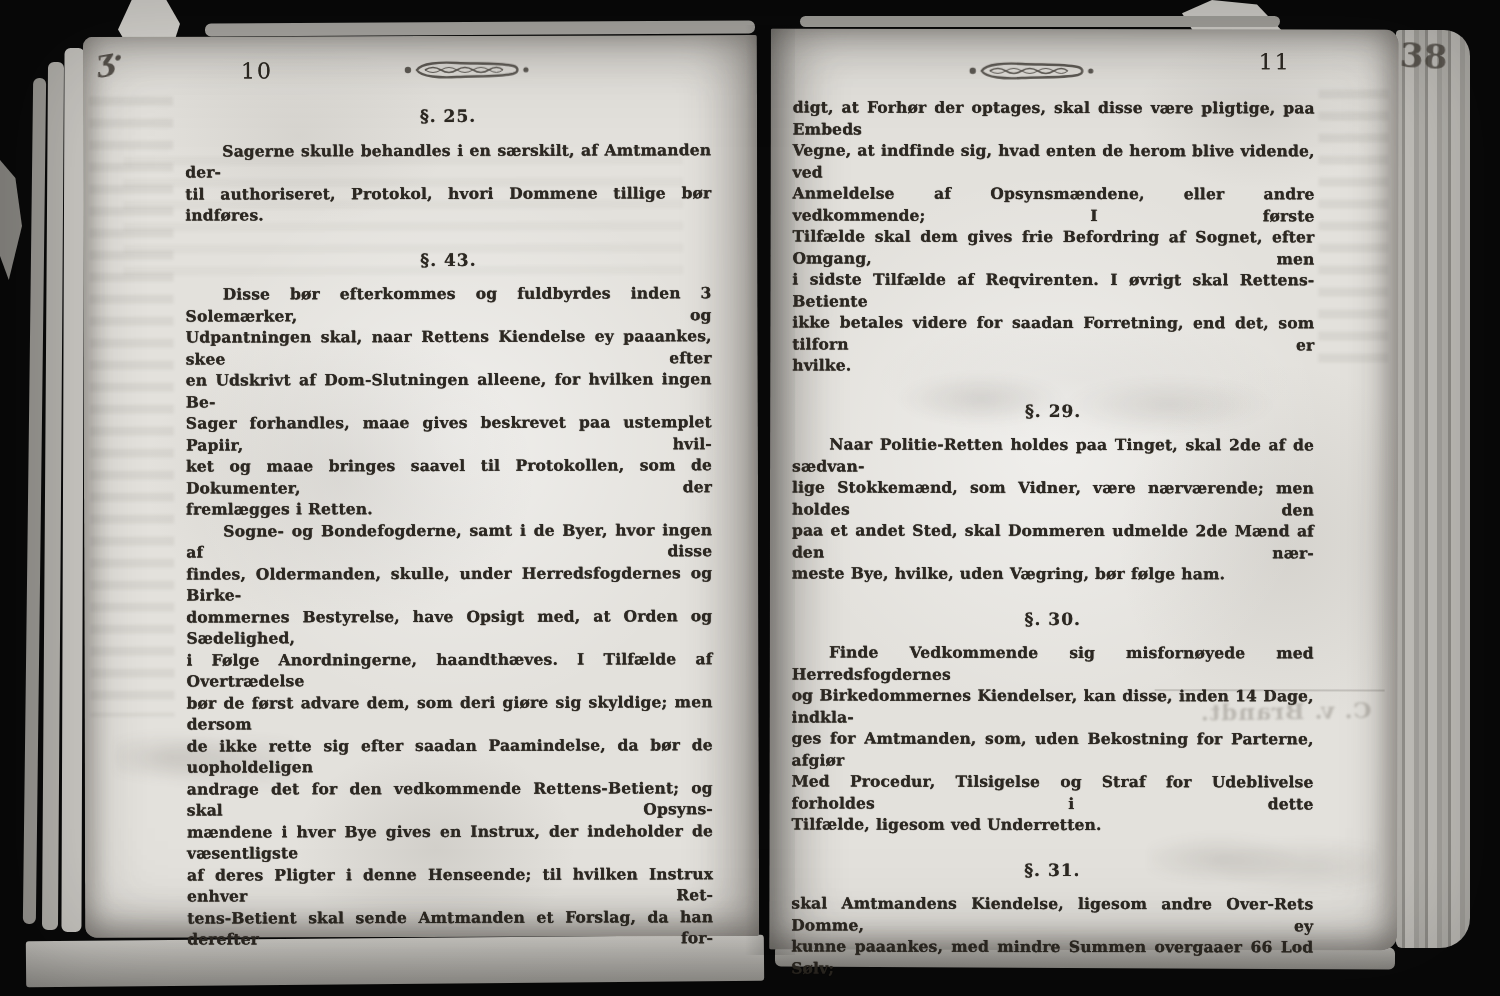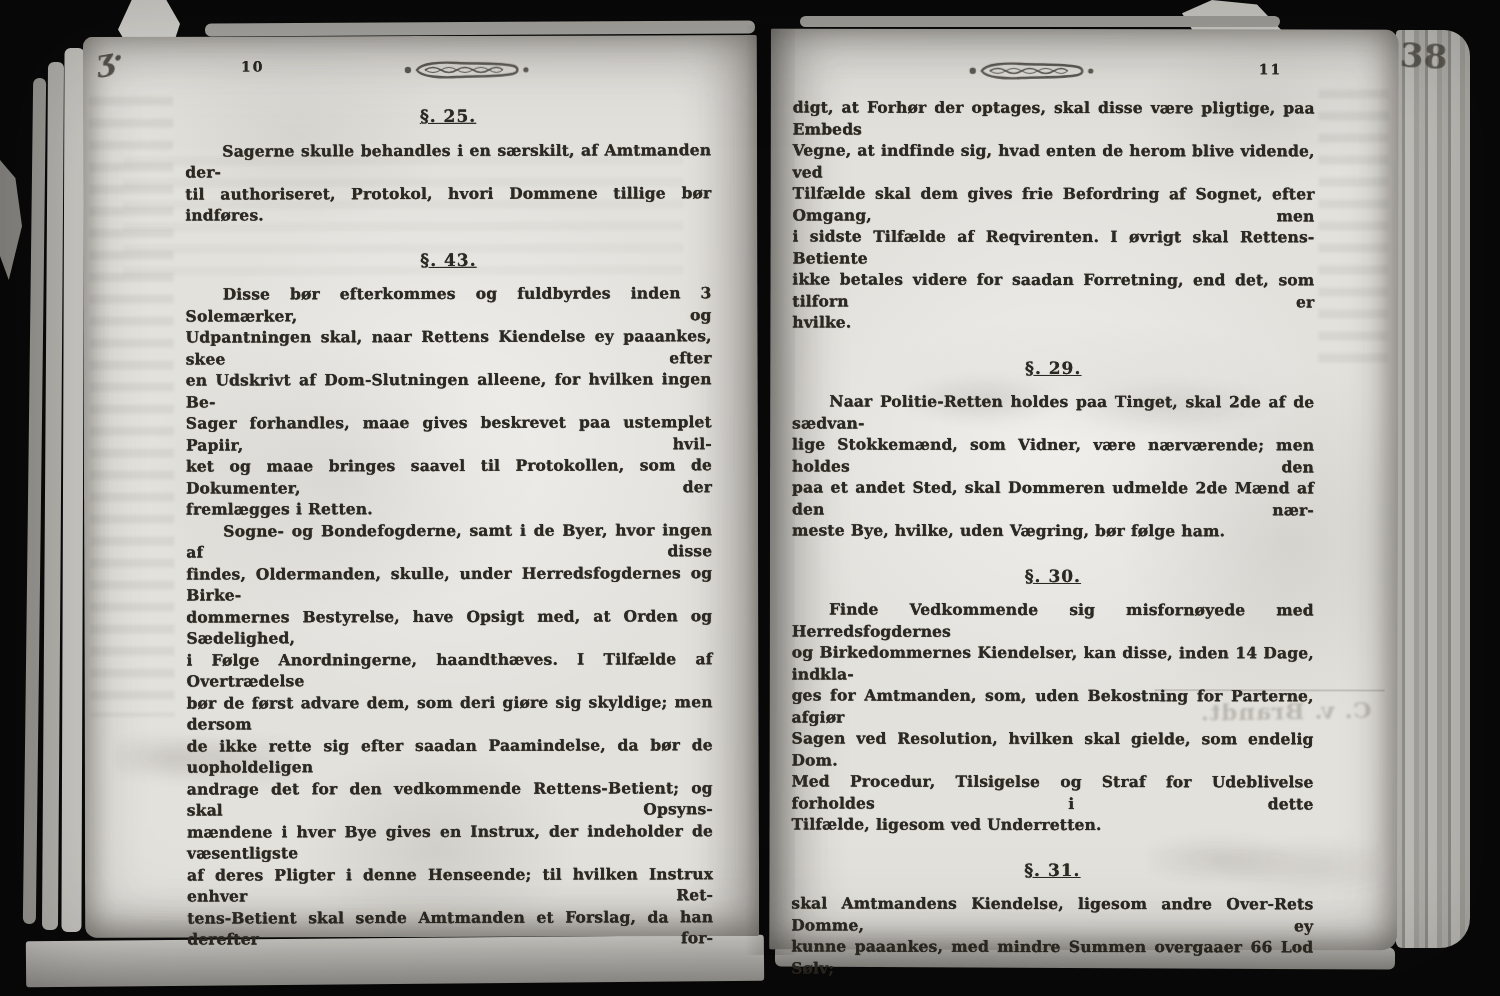--- a/index.html
+++ b/index.html
@@ -48,39 +48,38 @@
       radial-gradient(ellipse 300px 90px at 50% 38%, rgba(80,75,68,.07), transparent 70%);
     box-shadow:
       inset 0 0 55px rgba(70,65,58,.28),
       inset 30px 0 48px rgba(55,50,45,.28),
       inset -14px 0 26px rgba(60,55,50,.28),
       inset 0 -12px 22px rgba(60,55,50,.20);
   }
 
   
   .pageno{
-    position:absolute;font-size:14px;font-weight:700;letter-spacing:2px;
+    position:absolute;font-size:22px;font-weight:400;letter-spacing:2px;
     text-shadow:0 0 .6px rgba(40,35,30,.9);
   }
   .ornament{position:absolute;opacity:.85;filter:blur(.2px);}
 
   
   .text-col{position:absolute;font-size:15.5px;font-weight:700;line-height:21.5px;}
   .text-col .line{
     text-align:justify;text-align-last:justify;
     letter-spacing:.15px;word-spacing:.5px;
     text-shadow:0 0 .7px rgba(43,38,32,.85), .3px .3px .4px rgba(43,38,32,.35);
   }
   .text-col .line.first{text-indent:2.4em;}
   .text-col .line.last{text-align-last:left;}
   .text-col .heading{
     text-align:right;text-align-last:center;font-size:17px;margin:24px 0 12px;
     letter-spacing:1px;
     text-shadow:0 0 .7px rgba(43,38,32,.85);
-    text-decoration:underline;
   }
   .text-col .heading:first-child{margin-top:0;}
 
   
   .ghost-lines{
     position:absolute;pointer-events:none;
     background:repeating-linear-gradient(to bottom, rgba(60,54,47,.10) 0 9px, transparent 9px 22px);
     filter:blur(1.6px);opacity:.7;
   }
   .ghost-blob{
@@ -187,44 +186,44 @@
     <span class="ornament" style="left:195px;top:30px;">
       <svg width="132" height="24" viewBox="0 0 132 24">
         <circle cx="7" cy="12" r="3.2" fill="#46423c"></circle>
         <circle cx="125" cy="12" r="2.6" fill="#46423c"></circle>
         <path d="M16 12 C 20 5, 40 4, 56 5 C 76 6, 98 5, 112 8 C 118 9.5, 118 14.5, 112 16 C 98 19, 76 18, 56 19 C 40 20, 20 19, 16 12 Z" fill="none" stroke="#46423c" stroke-width="2.4"></path>
         <path d="M24 12 q8 -5 16 0 t16 0 t16 0 t16 0 t14 0" stroke="#46423c" fill="none" stroke-width="1.5"></path>
         <path d="M24 12 q8 5 16 0 t16 0 t16 0 t16 0 t14 0" stroke="#46423c" fill="none" stroke-width="1"></path>
       </svg>
     </span>
 
-    <div class="pageno" style="left:488px;top:32px;">11</div>
+    <div class="pageno" style="left:488px;top:20px;">11</div>
 
     <div class="text-col" style="left:22px;top:68px;width:522px;">
         <div class="para">
           <div class="line">digt, at Forhør der optages, skal disse være pligtige, paa Embeds</div>
           <div class="line">Vegne, at indfinde sig, hvad enten de herom blive vidende, ved</div>
+          <div class="line">Anmeldelse af Opsynsmændene, eller andre vedkommende; I første</div>
           <div class="line">Tilfælde skal dem gives frie Befordring af Sognet, efter Omgang, men</div>
           <div class="line">i sidste Tilfælde af Reqvirenten. I øvrigt skal Rettens-Betiente</div>
           <div class="line">ikke betales videre for saadan Forretning, end det, som tilforn er</div>
           <div class="line last">hvilke.</div>
         </div>
         <div class="heading">§. 29.</div>
         <div class="para">
           <div class="line first">Naar Politie-Retten holdes paa Tinget, skal 2de af de sædvan-</div>
           <div class="line">lige Stokkemænd, som Vidner, være nærværende; men holdes den</div>
           <div class="line">paa et andet Sted, skal Dommeren udmelde 2de Mænd af den nær-</div>
           <div class="line last">meste Bye, hvilke, uden Vægring, bør følge ham.</div>
         </div>
         <div class="heading">§. 30.</div>
         <div class="para">
           <div class="line first">Finde Vedkommende sig misfornøyede med Herredsfogdernes</div>
           <div class="line">og Birkedommernes Kiendelser, kan disse, inden 14 Dage, indkla-</div>
           <div class="line">ges for Amtmanden, som, uden Bekostning for Parterne, afgiør</div>
-          <div class="line">Sagen ved Resolution, hvilken skal gielde, som endelig Dom.</div>
           <div class="line">Med Procedur, Tilsigelse og Straf for Udeblivelse forholdes i dette</div>
           <div class="line last">Tilfælde, ligesom ved Underretten.</div>
         </div>
         <div class="heading">§. 31.</div>
         <div class="para">
           <div class="line">skal Amtmandens Kiendelse, ligesom andre Over-Rets Domme, ey</div>
           <div class="line">kunne paaankes, med mindre Summen overgaaer 66 Lod Sølv;</div>
         </div>
       </div>
   </div>

